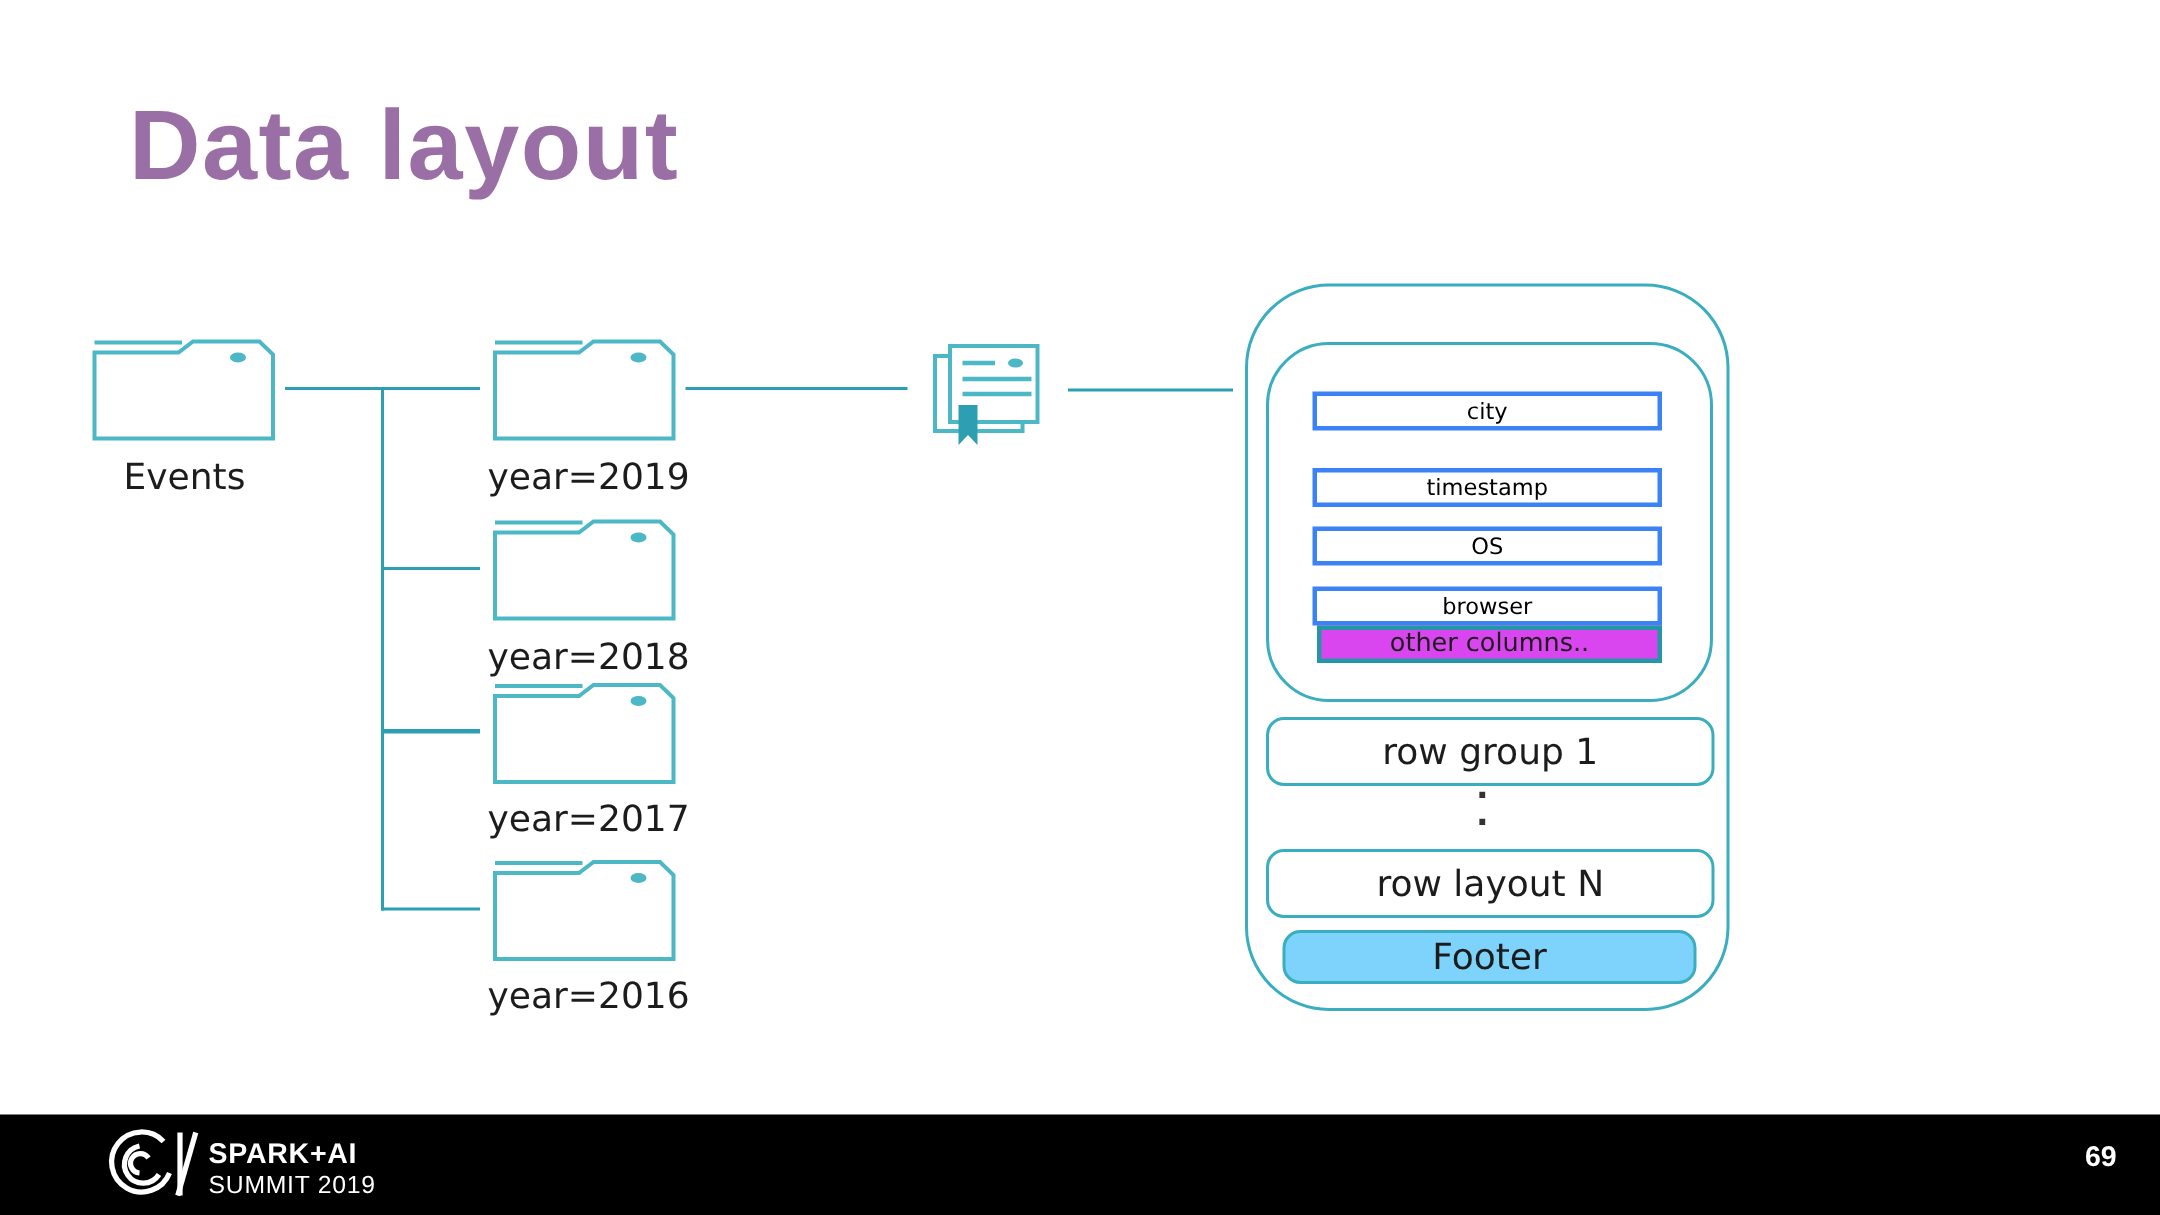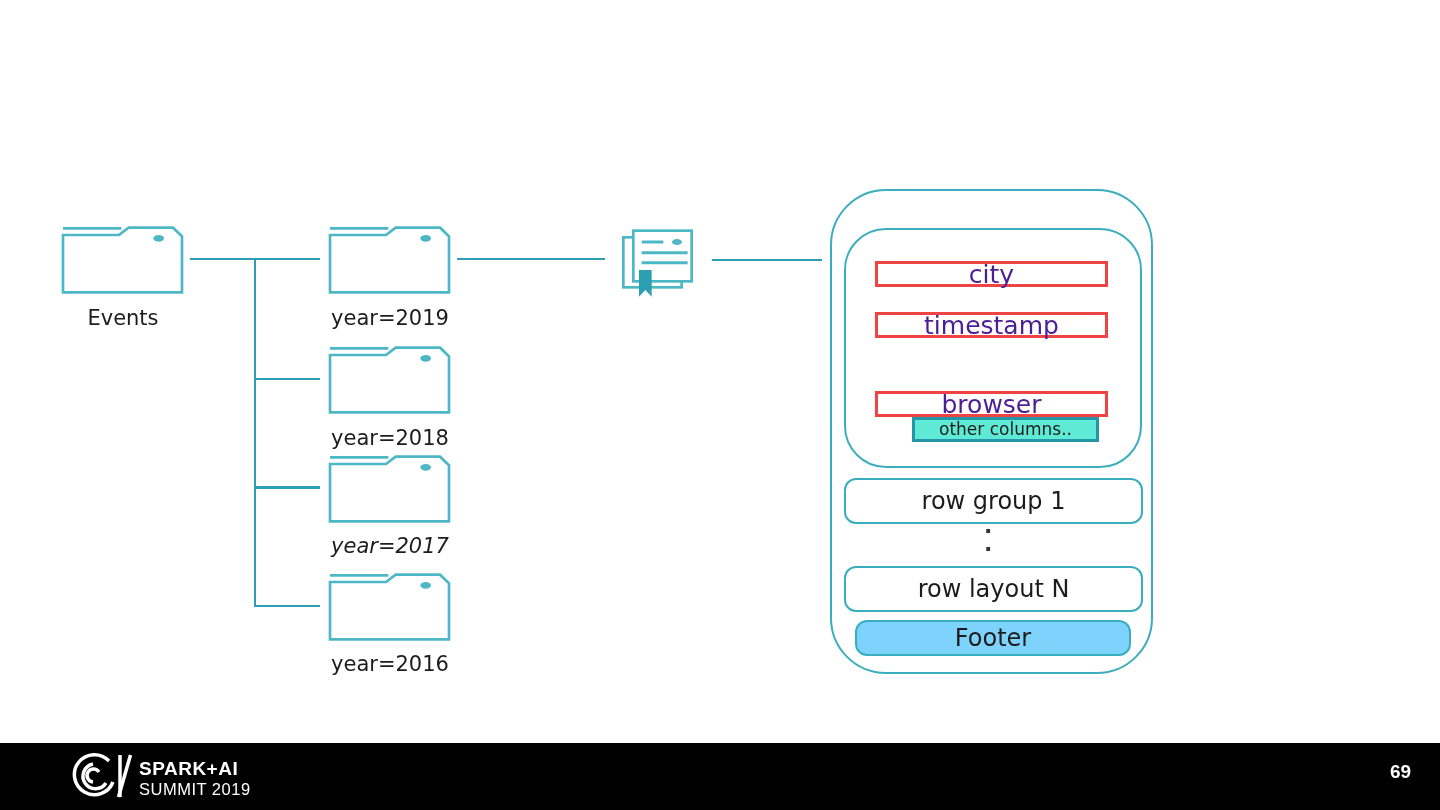--- a/index.html
+++ b/index.html
@@ -16,45 +16,45 @@
     position: absolute; left: 86px; top: 58px;
     font-family: "Liberation Sans", sans-serif;
     font-size: 66px; font-weight: bold; color: #9a6fa5;
     letter-spacing: 1px;
   }
 
   .icon { position: absolute; }
 
   .node-label {
     position: absolute;
-    font-size: 21px; color: #1c1c1c;
+    font-size: 24px; color: #1c1c1c;
     text-align: center; width: 130px;
     line-height: 30px;
   }
 
   .conn { position: absolute; background: #2d9fb2; }
 
   
   .outer-box {
     position: absolute; left: 830px; top: 189px; width: 323px; height: 485px;
     border: 2px solid #3aaebe; border-radius: 56px; background: #fff;
   }
   .inner-box {
     position: absolute; left: 844px; top: 228px; width: 298px; height: 240px;
     border: 2px solid #3aaebe; border-radius: 42px; background: #fff;
   }
   .col-box {
     position: absolute; left: 875px; width: 233px; height: 26px;
-    border: 3px solid #ef4444; background: #fff;
+    border: 3px solid #3b82f6; background: #fff;
     display: flex; align-items: center; justify-content: center;
-    font-size: 25px; color: #4c1d95; line-height: 1;
+    font-size: 15px; color: #000000; line-height: 1;
   }
   .other-box {
-    position: absolute; left: 912px; top: 417px; width: 187px; height: 25px;
-    border: 3px solid #2596a8; background: #5eead4;
+    position: absolute; left: 878px; top: 417px; width: 230px; height: 25px;
+    border: 3px solid #2596a8; background: #d946ef;
     display: flex; align-items: center; justify-content: center;
     font-size: 17px; color: #1c1c1c; line-height: 1;
   }
   .rowgroup-box {
     position: absolute; left: 844px; width: 299px; height: 46px;
     border: 2px solid #3aaebe; border-radius: 12px; background: #fff;
     display: flex; align-items: center; justify-content: center;
     font-size: 24px; color: #1c1c1c;
   }
   .footer-box {
@@ -99,20 +99,21 @@
       <ellipse cx="186" cy="42" rx="15" ry="9" fill="#4cb8c6"></ellipse>
       <path d="M80 74 H218" stroke="#4cb8c6" stroke-width="9" fill="none"></path>
       <path d="M80 104 H218" stroke="#4cb8c6" stroke-width="9" fill="none"></path>
       <path d="M72 126 H110 V206 L91 186 L72 206 Z" fill="#2d9fb2"></path>
     </symbol>
   </defs>
 </svg>
 
 <div class="slide">
 
+  <div class="title">Data layout</div>
 
   <div class="conn" style="left:190px; top:258px; width:130px; height:2px;"></div>
   <div class="conn" style="left:254px; top:258px; width:2px; height:349px;"></div>
   <div class="conn" style="left:254px; top:378px; width:66px; height:2px;"></div>
   <div class="conn" style="left:254px; top:486px; width:66px; height:3px;"></div>
   <div class="conn" style="left:254px; top:605px; width:66px; height:2px;"></div>
   <div class="conn" style="left:457px; top:258px; width:148px; height:2px;"></div>
   <div class="conn" style="left:712px; top:259px; width:110px; height:2px;"></div>
 
   <svg class="icon" style="left:58px; top:221px;" width="130" height="75">
@@ -126,36 +127,37 @@
   <div class="node-label" style="left:325px; top:303px;">year=2019</div>
 
   <svg class="icon" style="left:325px; top:341px;" width="130" height="75">
       <use href="#folder-sym"></use>
     </svg>
   <div class="node-label" style="left:325px; top:423px;">year=2018</div>
 
   <svg class="icon" style="left:325px; top:450px;" width="130" height="75">
       <use href="#folder-sym"></use>
     </svg>
-  <div class="node-label" style="left:325px; top:531px;font-style:italic;">year=2017</div>
+  <div class="node-label" style="left:325px; top:531px;">year=2017</div>
 
   <svg class="icon" style="left:325px; top:568px;" width="130" height="75">
       <use href="#folder-sym"></use>
     </svg>
   <div class="node-label" style="left:325px; top:649px;">year=2016</div>
 
   <svg class="icon" style="left:615px; top:228px;" width="90" height="70">
       <use href="#parquet-sym"></use>
     </svg>
 
   <div class="outer-box"></div>
   <div class="inner-box"></div>
 
   <div class="col-box" style="top:261px;">city</div>
   <div class="col-box" style="top:312px;">timestamp</div>
+  <div class="col-box" style="top:351px;">OS</div>
   <div class="col-box" style="top:391px;">browser</div>
   <div class="other-box">other columns..</div>
 
   <div class="rowgroup-box" style="top:478px;">row group 1</div>
   <div class="vdot" style="top:524px;">.</div>
   <div class="vdot" style="top:542px;">.</div>
   <div class="rowgroup-box" style="top:566px;">row layout N</div>
   <div class="footer-box">Footer</div>
 
   <div class="bottom-bar"></div>

